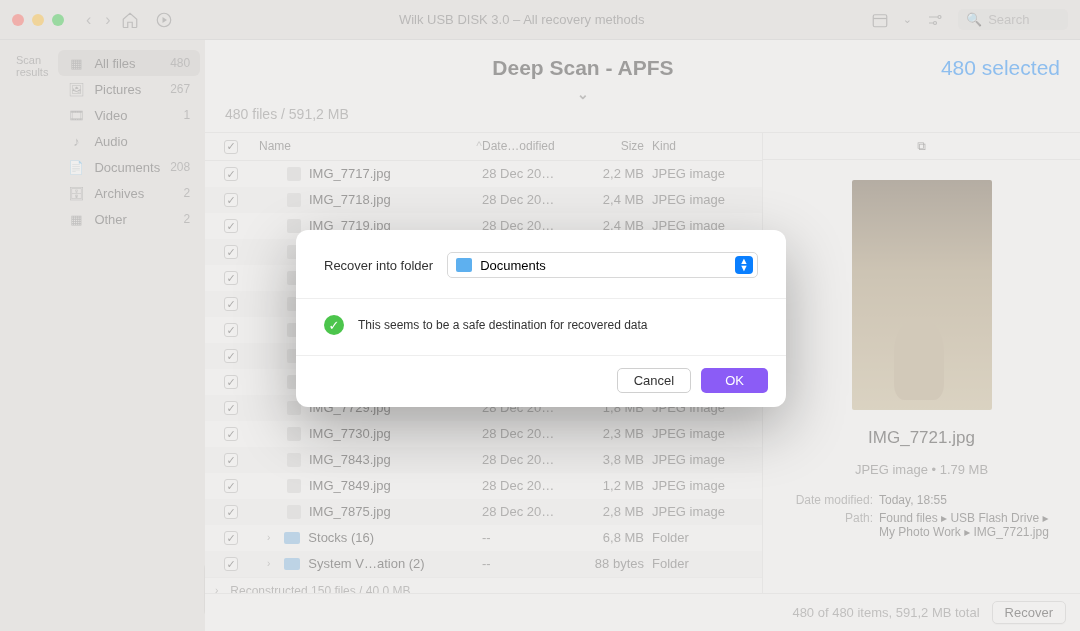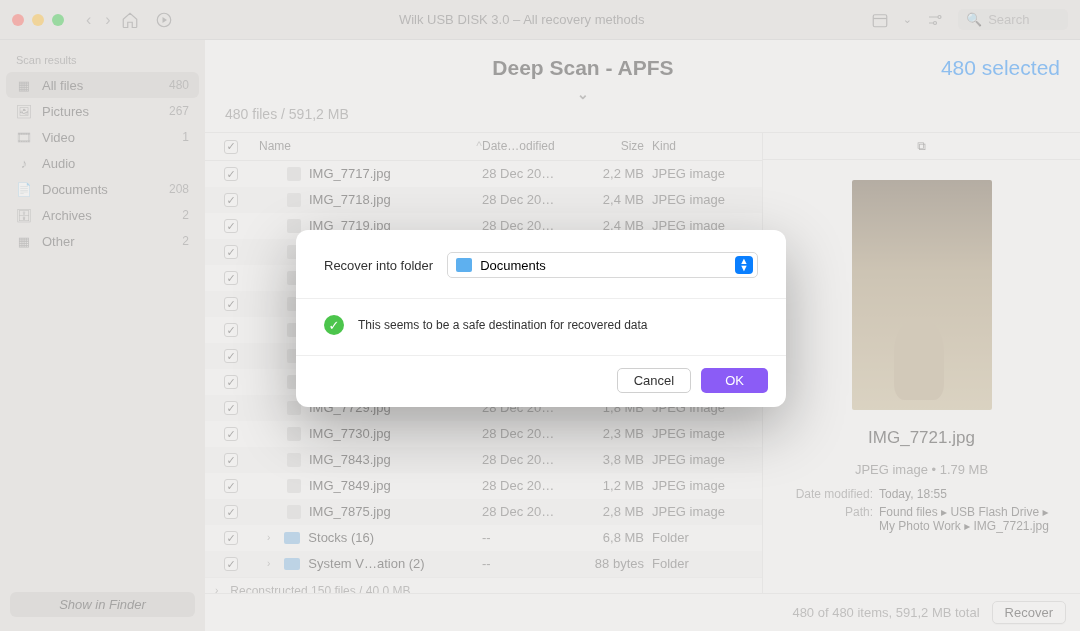--- a/index.html
+++ b/index.html
@@ -11,21 +11,21 @@
 .dot.red { background: #ff5f57; }
 .dot.yellow { background: #febc2e; }
 .dot.green { background: #28c840; }
 .nav-arrows { display: flex; gap: 14px; margin-left: 12px; color: #999; }
 .tool-icon { width: 18px; height: 18px; color: #888; display: flex; align-items: center; justify-content: center; }
 .title-bar { flex: 1; text-align: center; color: #777; font-size: 13px; }
 .tool-right { display: flex; gap: 14px; align-items: center; color: #888; }
 .search-box { background: rgba(0,0,0,0.04); border-radius: 5px; padding: 3px 8px; display: flex; align-items: center; gap: 6px; color: #999; font-size: 13px; width: 110px; }
 
 .main { display: flex; height: 591px; }
-.sidebar { width: 205px; background: #e7e4e2; padding: 10px 6px; display: flex; flex-direction: column; }
+.sidebar { width: 205px; background: #e7e4e2; padding: 10px 6px; display: flex; flex-direction: row; }
 .sb-header { font-size: 11px; color: #888; padding: 4px 10px 6px; }
 .sb-item { display: flex; align-items: center; padding: 5px 10px; border-radius: 6px; font-size: 13px; color: #555; gap: 10px; }
 .sb-item.active { background: #d2cfcc; }
 .sb-item .count { margin-left: auto; color: #888; font-size: 12px; }
 .sb-icon { width: 16px; height: 16px; color: #888; display:flex; align-items:center; justify-content:center; }
 .sb-bottom { margin-top: auto; padding: 4px; }
 .sb-btn { background: #cfcdca; border: none; border-radius: 6px; padding: 5px 16px; font-size: 13px; color: #444; width: 100%; font-style: italic; }
 
 .content { flex: 1; display: flex; flex-direction: column; background: #fdfdfd; }
 .content-header { padding: 16px 20px 10px; display:flex; align-items:flex-start; }
@@ -56,21 +56,21 @@
 .folder-icon { width:16px; height:12px; background:#7fb8e8; border-radius:2px; display:inline-block;}
 .chevron { color:#999; font-size:10px; margin-right:6px;}
 
 .preview { width: 318px; border-left: 1px solid #e4e4e4; display:flex; flex-direction:column; padding: 0; }
 .pv-header { display:flex; align-items:center; padding:6px 12px; border-bottom:1px solid #e4e4e4; font-size:12px; color:#666;}
 .pv-header span:first-child{flex:1; text-align:center;}
 .pv-body { padding: 20px; display:flex; flex-direction:column; align-items:center;}
 .pv-img { width: 140px; height: 230px; background: linear-gradient(180deg, #6b5a44 0%, #a8946e 40%, #c9b891 100%); border-radius: 2px; margin-bottom: 18px; position:relative; overflow:hidden;}
 .pv-img::after{content:""; position:absolute; bottom:10px; left:30%; width:50px; height:80px; background: #b5a07c; border-radius: 40% 40% 20% 20%; }
 .pv-name { font-size: 17px; color:#333; margin-bottom: 14px;}
-.pv-meta { font-size: 13px; color:#777; margin-bottom: 10px;}
+.pv-meta { font-size: 13px; color:#777; margin-bottom: 16px;}
 .pv-info { font-size: 12px; color:#555; width:100%; padding:0 4px;}
 .pv-info-row { display:flex; margin-bottom:4px;}
 .pv-info-label { width:92px; text-align:right; color:#888; padding-right:6px;}
 .pv-info-val { flex:1; }
 
 .footer { height: 38px; border-top: 1px solid #e4e4e4; display:flex; align-items:center; padding: 0 14px; font-size:13px; color:#888; background:#fdfdfd;}
 .footer .spacer{flex:1;}
 .footer-text{ margin-right:12px;}
 .recover-btn { background:#fff; border:1px solid #d0d0d0; border-radius:5px; padding:3px 12px; font-size:13px; color:#333; box-shadow: 0 1px 1px rgba(0,0,0,0.05);}
 

